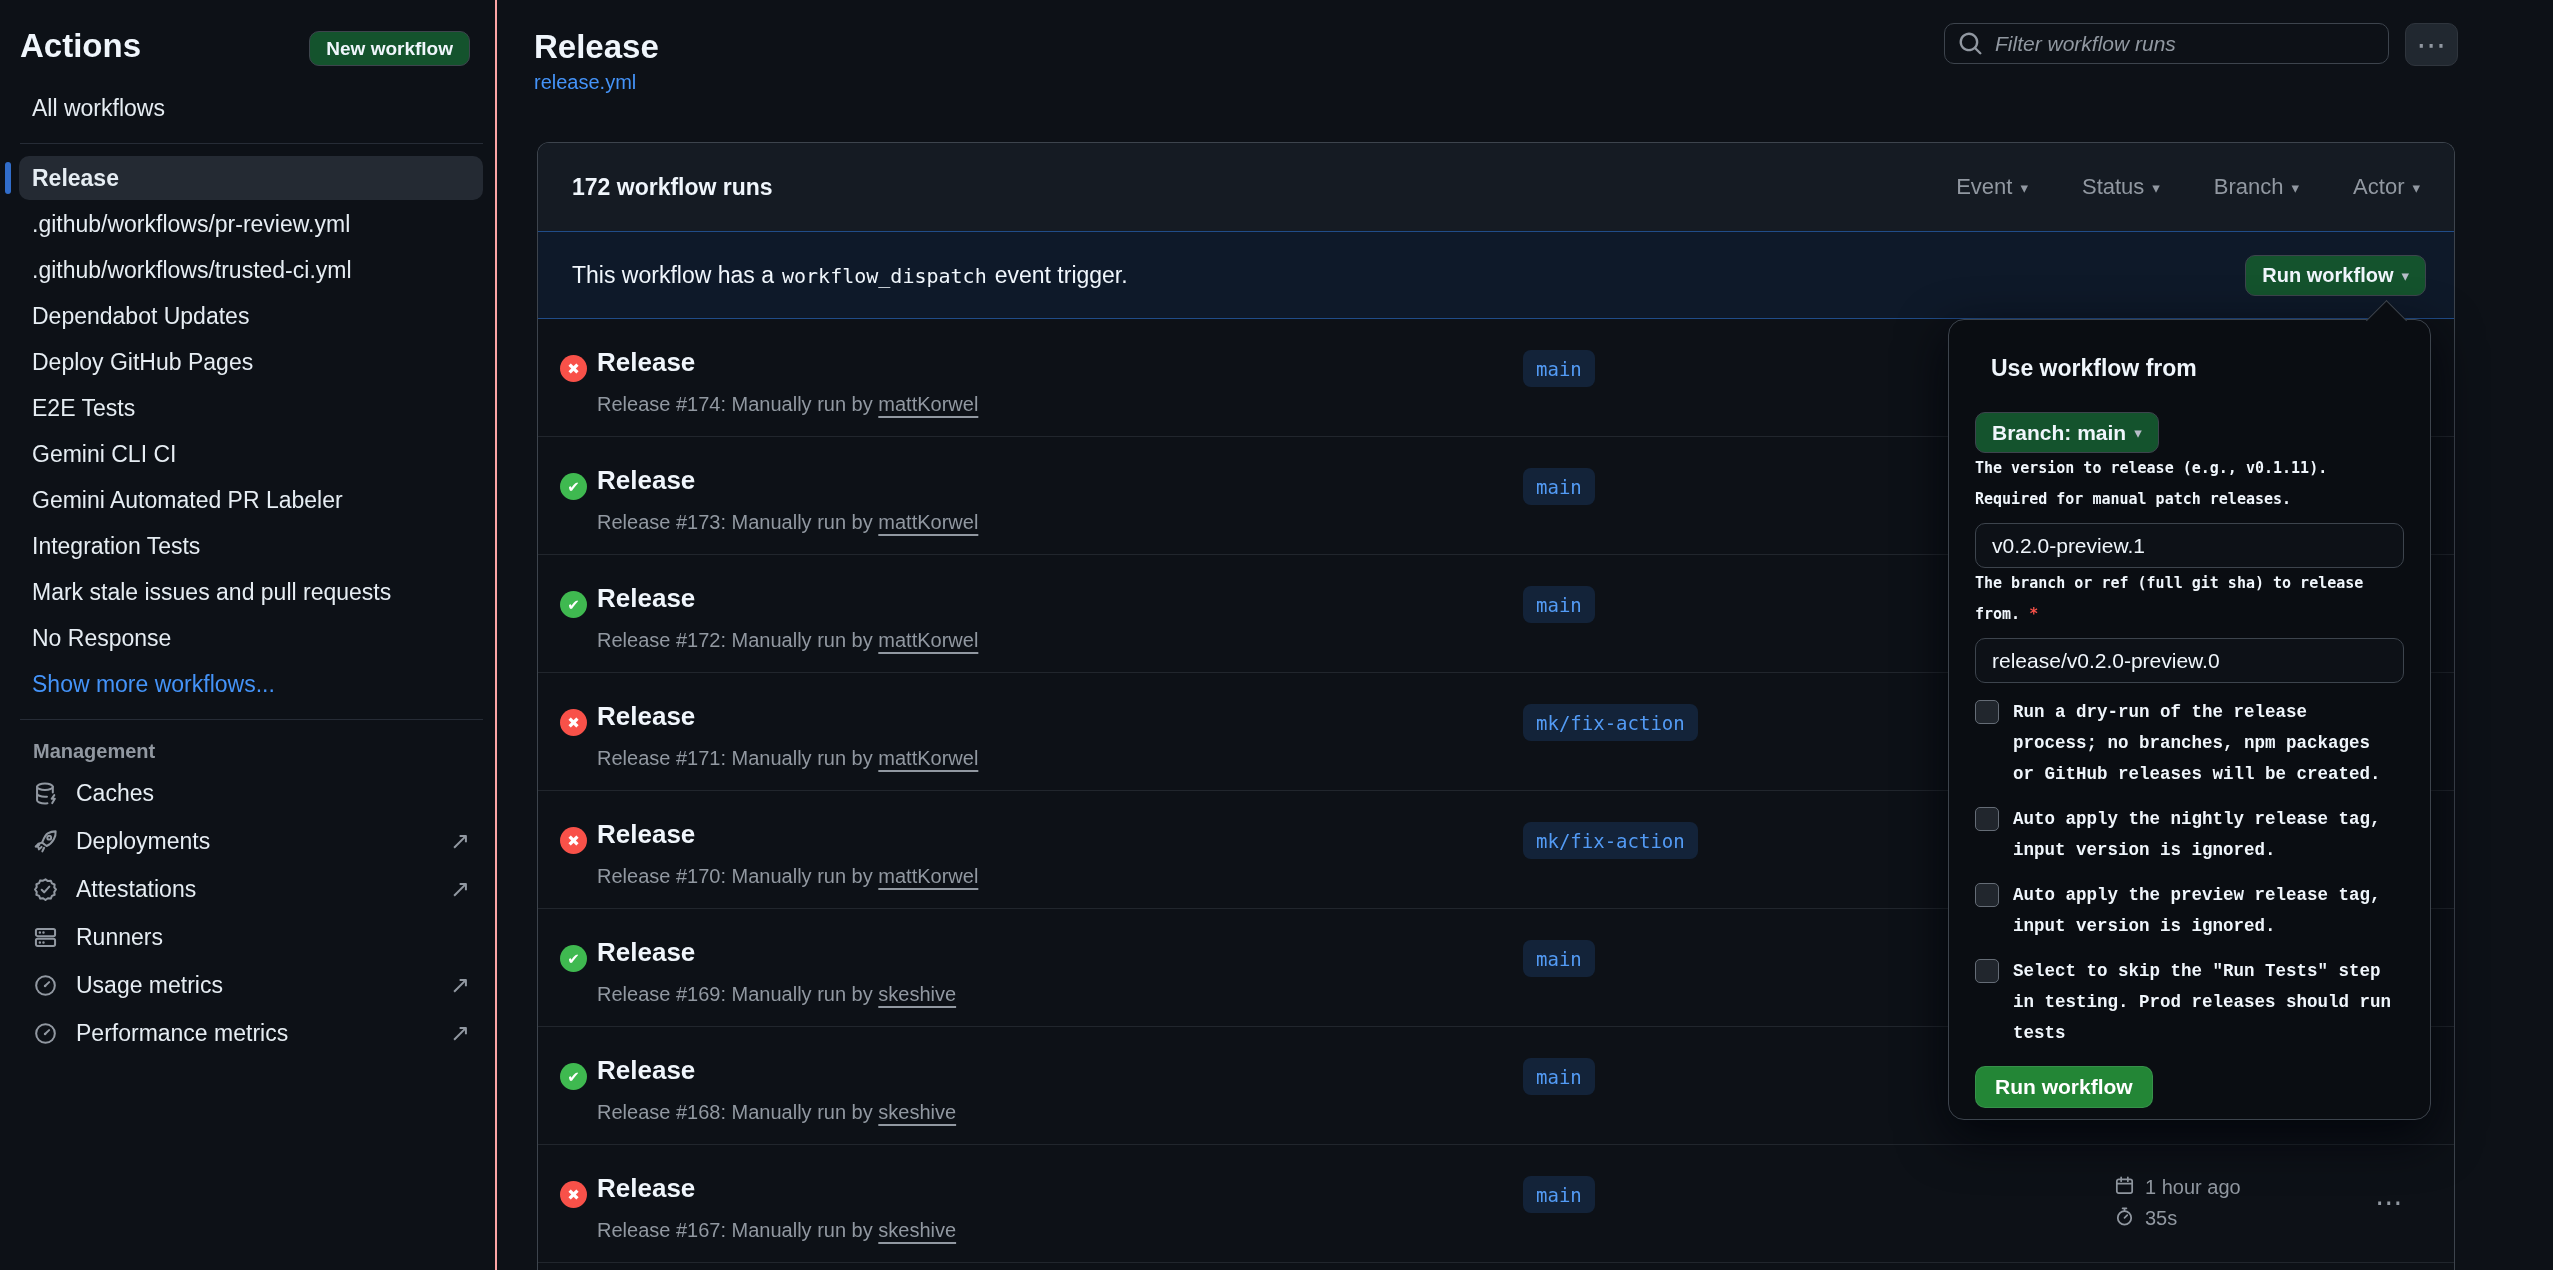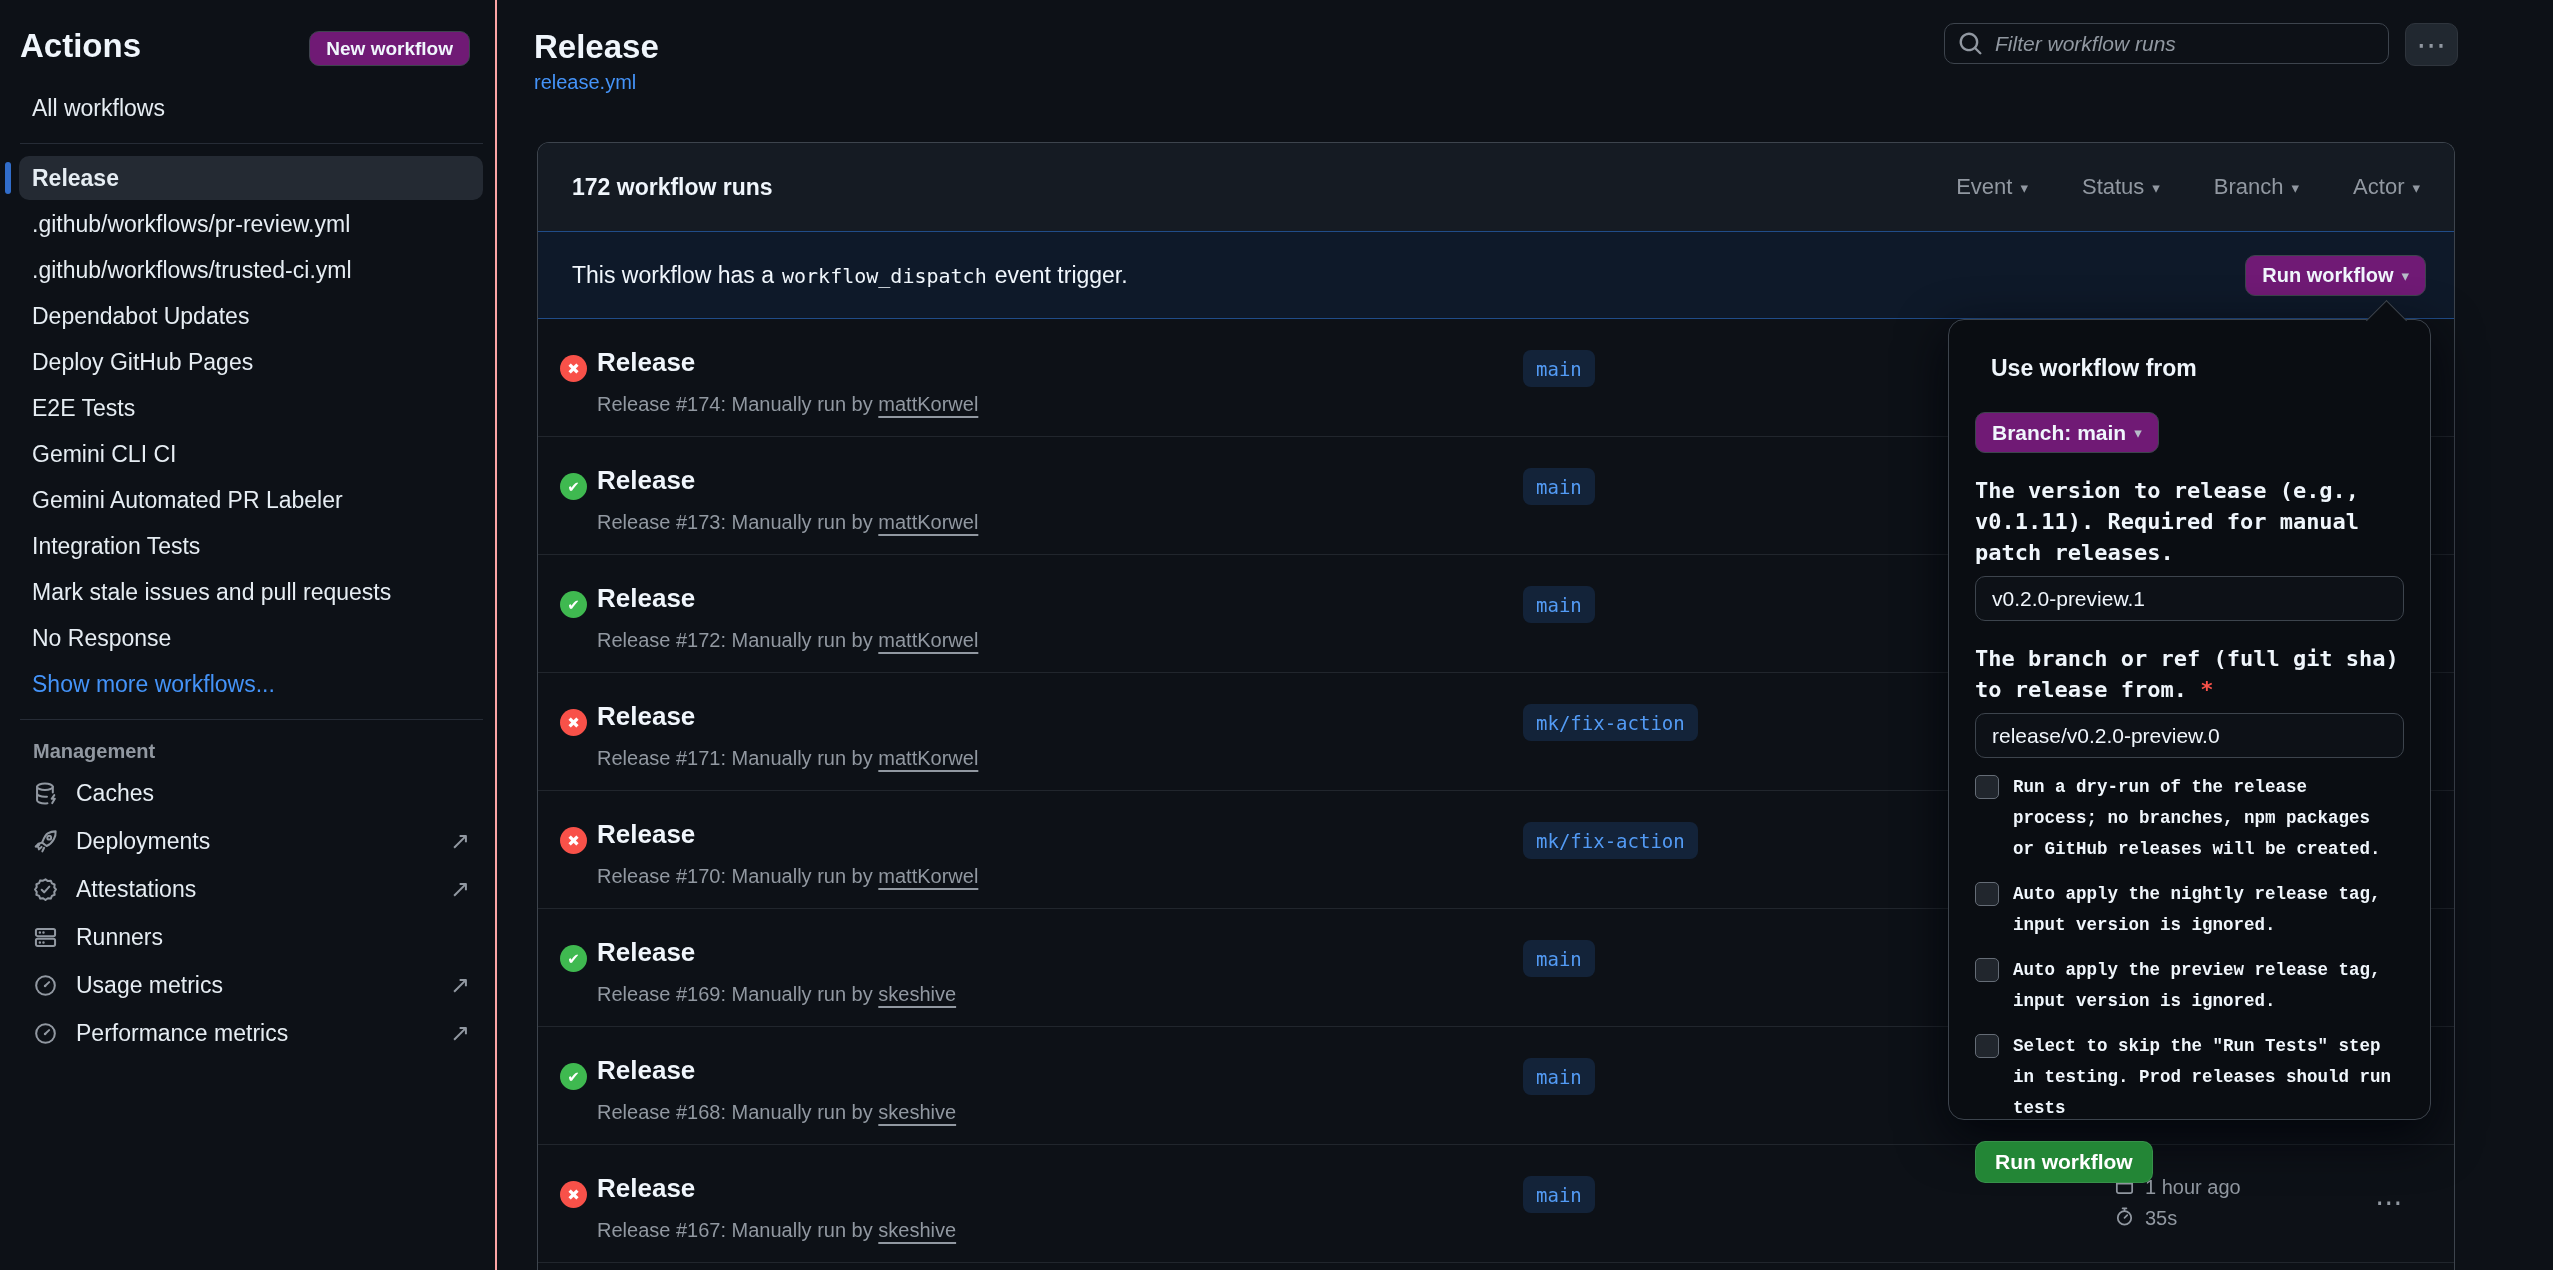--- a/index.html
+++ b/index.html
@@ -3,21 +3,21 @@
 <meta charset="utf-8">
 <style>
   html,body{margin:0;padding:0;background:#0d1117;width:2553px;height:1270px;overflow:hidden;
     font-family:"Liberation Sans","DejaVu Sans",sans-serif;color:#f0f6fc;-webkit-font-smoothing:antialiased;}
   .app{position:relative;width:2553px;height:1270px;}
 
   
   .sidebar{position:absolute;left:0;top:0;width:497px;height:1270px;border-right:2px solid #fca5a5;box-sizing:border-box;}
   .sidebar-head{position:relative;padding:26px 24px 0 20px;height:66px;box-sizing:border-box;}
   .sidebar-head h1{margin:0;font-size:33px;line-height:40px;font-weight:700;}
-  .btn{display:inline-flex;align-items:center;gap:8px;background:#701a75;border:1px solid #3d444d;border-radius:10px;
+  .btn{display:inline-flex;align-items:center;gap:8px;background:#14532d;border:1px solid #3d444d;border-radius:10px;
     color:#f0f6fc;font-size:19px;font-weight:600;padding:0 16px;height:35px;cursor:pointer;font-family:inherit;}
   .new-wf{position:absolute;right:25px;top:31px;height:35px;}
   .side-item{position:relative;height:44px;margin:2px 12px 2px 19px;padding:0 13px;border-radius:10px;
     display:flex;align-items:center;font-size:23px;color:#e6edf3;cursor:pointer;white-space:nowrap;}
   .side-item.all{margin-top:20px;}
   .side-item.selected{background:#242a33;font-weight:600;}
   .side-item.selected::before{content:"";position:absolute;left:-14px;top:6px;bottom:6px;width:6px;border-radius:3px;background:#316dca;}
   .side-item.link{color:#4493f8;}
   .side-hr{height:1px;background:#262c36;border:0;margin:13px 12px 12px 20px;}
   .mgmt-label{margin:20px 0 6px 33px;font-size:20px;font-weight:700;color:#9198a1;}
@@ -73,22 +73,22 @@
     color:#9198a1;font-size:28px;line-height:0;cursor:pointer;}
 
   
   .panel-caret{position:absolute;left:2372px;top:306px;width:28px;height:28px;background:#0a0d12;
     border-left:1px solid #3d444d;border-top:1px solid #3d444d;transform:rotate(45deg);z-index:41;}
   .panel{position:absolute;left:1948px;top:319px;width:483px;height:801px;box-sizing:border-box;background:#0a0d12;
     border:1px solid #3d444d;border-radius:16px;z-index:40;box-shadow:0 16px 50px rgba(1,4,9,0.85);padding:16px 26px 0 26px;}
   .p-heading{font-size:23px;font-weight:700;line-height:32px;margin:16px;}
   .branch-btn{margin-top:12px;height:41px;font-size:21px;border-radius:10px;}
   .branch-btn .caret{color:#b7bdc8;}
-  .p-desc{margin-top:22px;width:430px;font-family:"DejaVu Sans Mono","Liberation Mono",monospace;
-    font-size:22px;font-weight:700;line-height:31px;color:#f0f6fc;}
+  .p-desc{margin-top:0;width:430px;font-family:"DejaVu Sans Mono","Liberation Mono",monospace;
+    font-size:15px;font-weight:700;line-height:31px;color:#f0f6fc;}
   .req{color:#f85149;}
   .p-input{display:block;margin-top:8px;width:100%;box-sizing:border-box;height:45px;background:#0d1117;
     border:1px solid #3d444d;border-radius:10px;color:#f0f6fc;font-size:21px;font-family:inherit;padding:0 16px;outline:none;}
   .cb-row{display:flex;gap:14px;margin-top:14px;align-items:flex-start;}
   .cb-box{flex:none;width:22px;height:22px;margin-top:3px;background:#21262d;border:1px solid #656c76;border-radius:5px;cursor:pointer;}
   .cb-label{width:384px;font-family:Liberation Mono, monospace;font-size:17.5px;font-weight:700;line-height:31px;color:#f0f6fc;cursor:pointer;}
   .green-btn{margin-top:17px;height:42px;background:#238636;border:1px solid rgba(240,246,252,0.1);border-radius:10px;
     color:#fff;font-size:21px;font-weight:600;padding:0 19px;display:inline-flex;align-items:center;cursor:pointer;font-family:inherit;}
 </style>
 </head>

